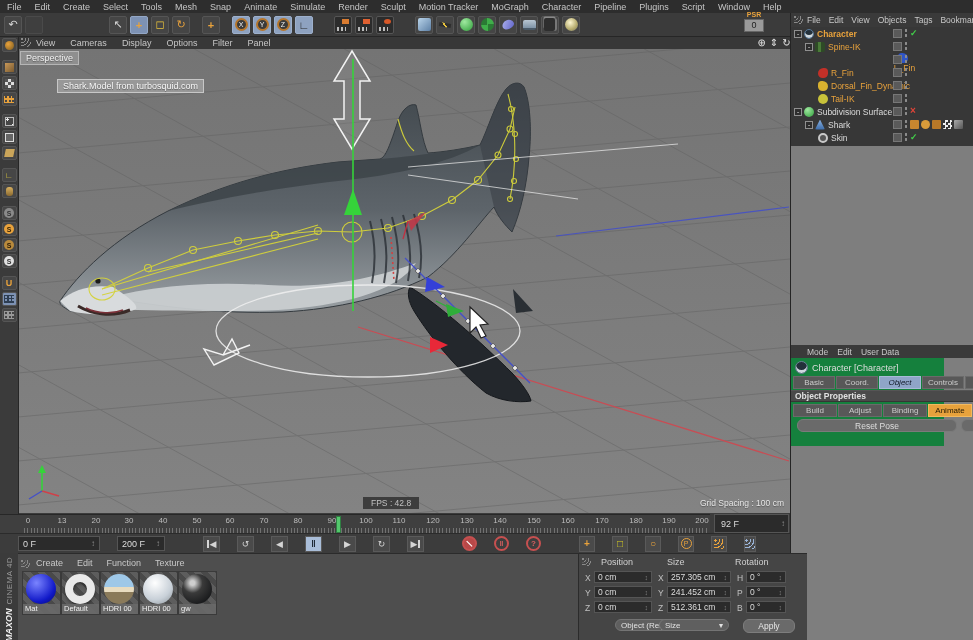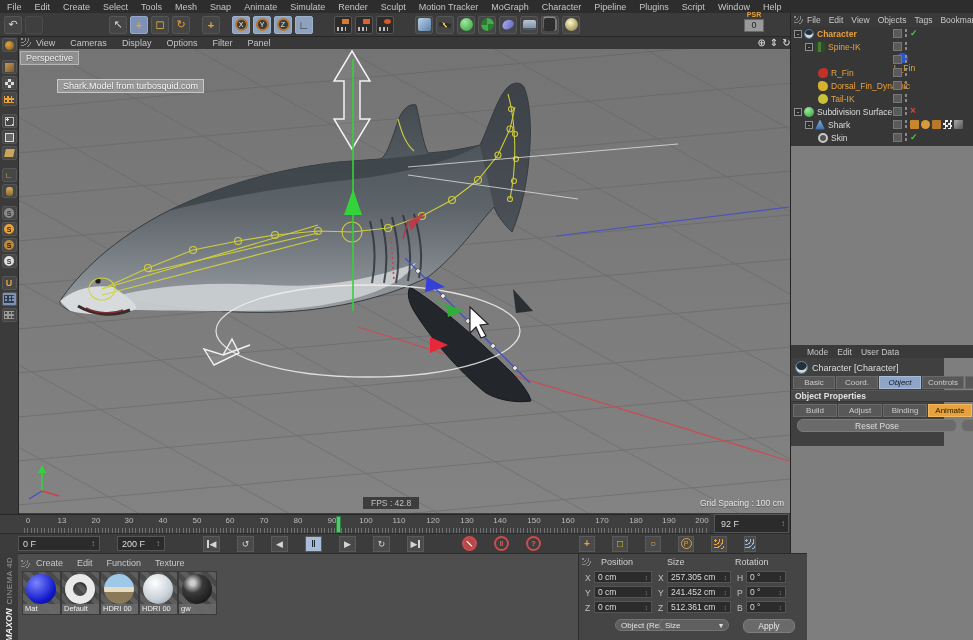--- a/index.html
+++ b/index.html
@@ -67,21 +67,21 @@
   .tr-box{width:9px;height:9px;background:#5a5a5a;border:1px solid #777;box-sizing:border-box;}
   .tr-dots{width:4px;height:10px;background:
            radial-gradient(circle at 2px 2.5px,#8d8d8d 1.1px,transparent 1.4px),
            radial-gradient(circle at 2px 7.5px,#8d8d8d 1.1px,transparent 1.4px);}
   .st-check{color:#42d04a;font-size:9px;font-weight:bold;line-height:10px;}
   .st-cross{color:#e04438;font-size:10px;font-weight:bold;line-height:10px;}
   .tagc{width:9px;height:9px;border-radius:1px;}
   
   #ammenu{left:0;top:332px;width:183px;height:13px;background:#3a3a3a;display:flex;align-items:center;
           gap:9px;padding-left:16px;font-size:8.5px;color:#c8c8c8;box-sizing:border-box;}
-  #ambody{left:0;top:345px;width:153px;height:88px;background:#404040;}
+  #ambody{left:0;top:345px;width:153px;height:88px;background:#15803d;}
   #amobj{position:absolute;left:4px;top:3px;display:flex;align-items:center;gap:4px;color:#ddd;font-size:9px;}
   #amobj .ci{width:11px;height:11px;border-radius:50%;background:#23303a;border:1px solid #6a8596;
              box-shadow:inset 0 -3px 0 #cfd8de;}
   .amtabs{position:absolute;left:2px;top:18px;display:flex;gap:1px;}
   .amtab{min-width:32px;padding:0 4px;height:11px;background:#585858;border:1px solid #6a6a6a;color:#ccc;
          font-size:8px;display:flex;align-items:center;justify-content:center;}
   .amtab.sel{background:#8fa5c8;border-color:#a8bbd8;color:#101826;font-style:italic;}
   #amsect{position:absolute;left:0;top:32px;width:183px;height:12px;background:#4a4a4a;border-top:1px solid #555;
           border-bottom:1px solid #353535;color:#e0e0e0;font-size:8.5px;font-weight:bold;
           display:flex;align-items:center;padding-left:4px;box-sizing:border-box;}

